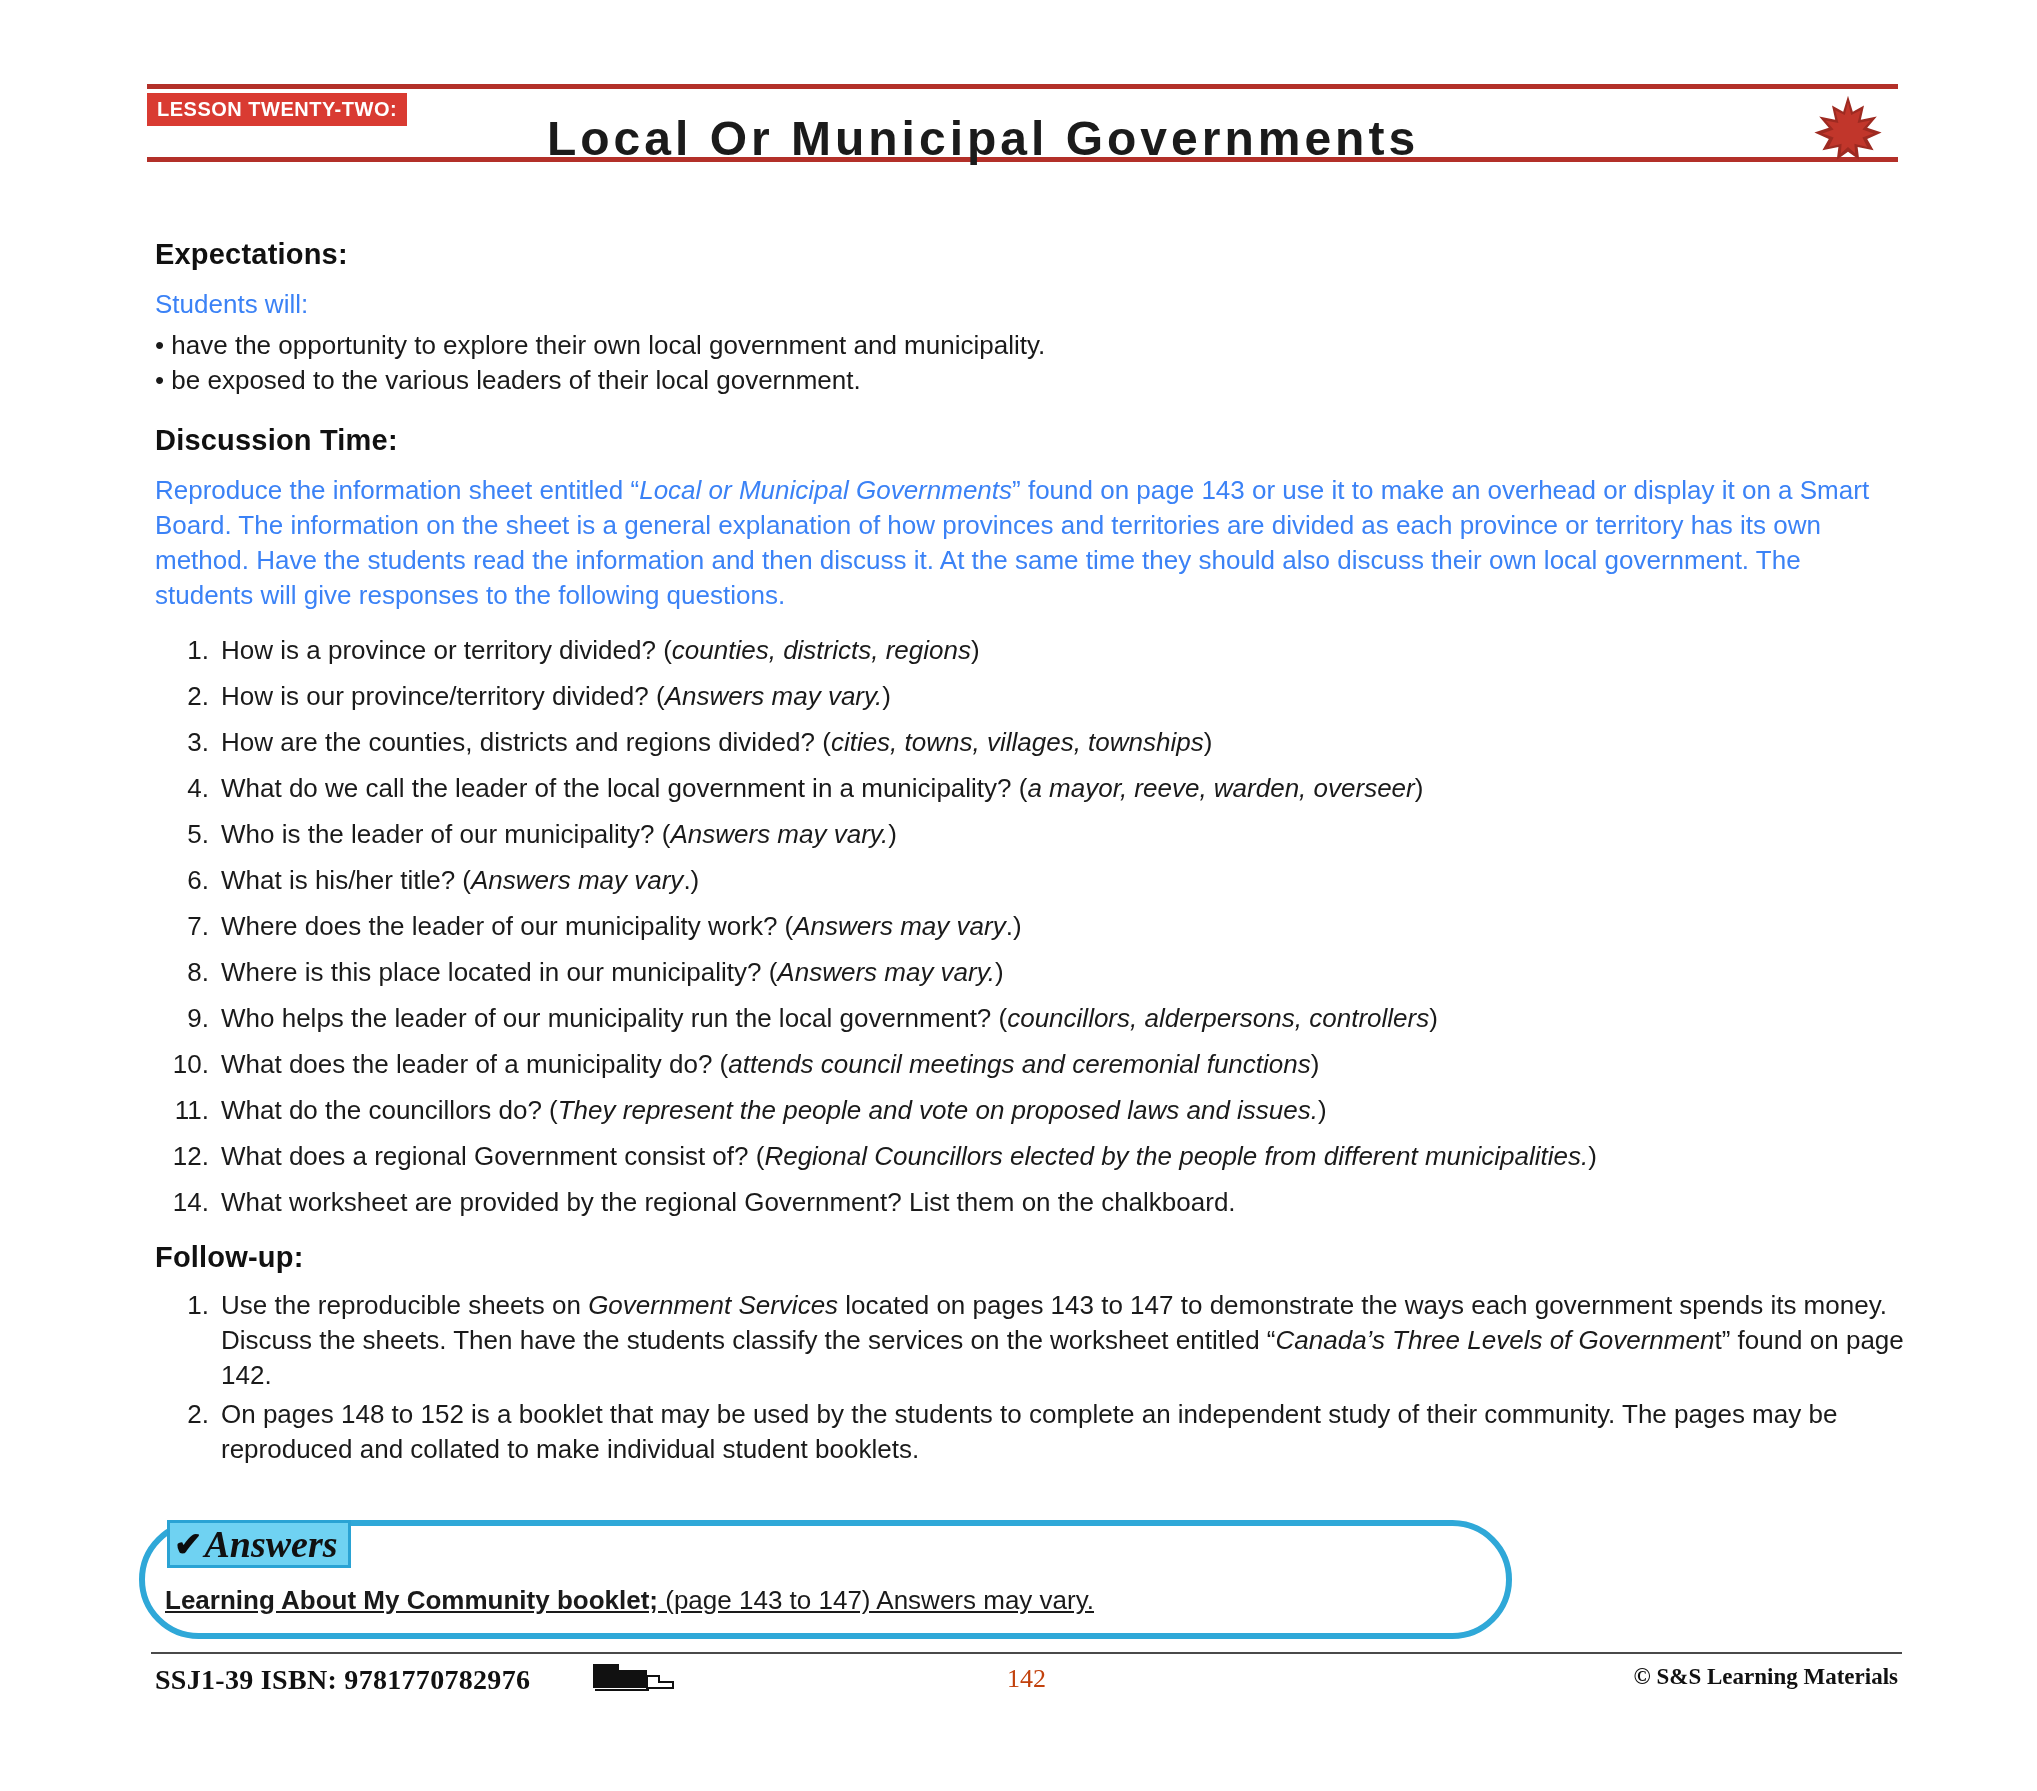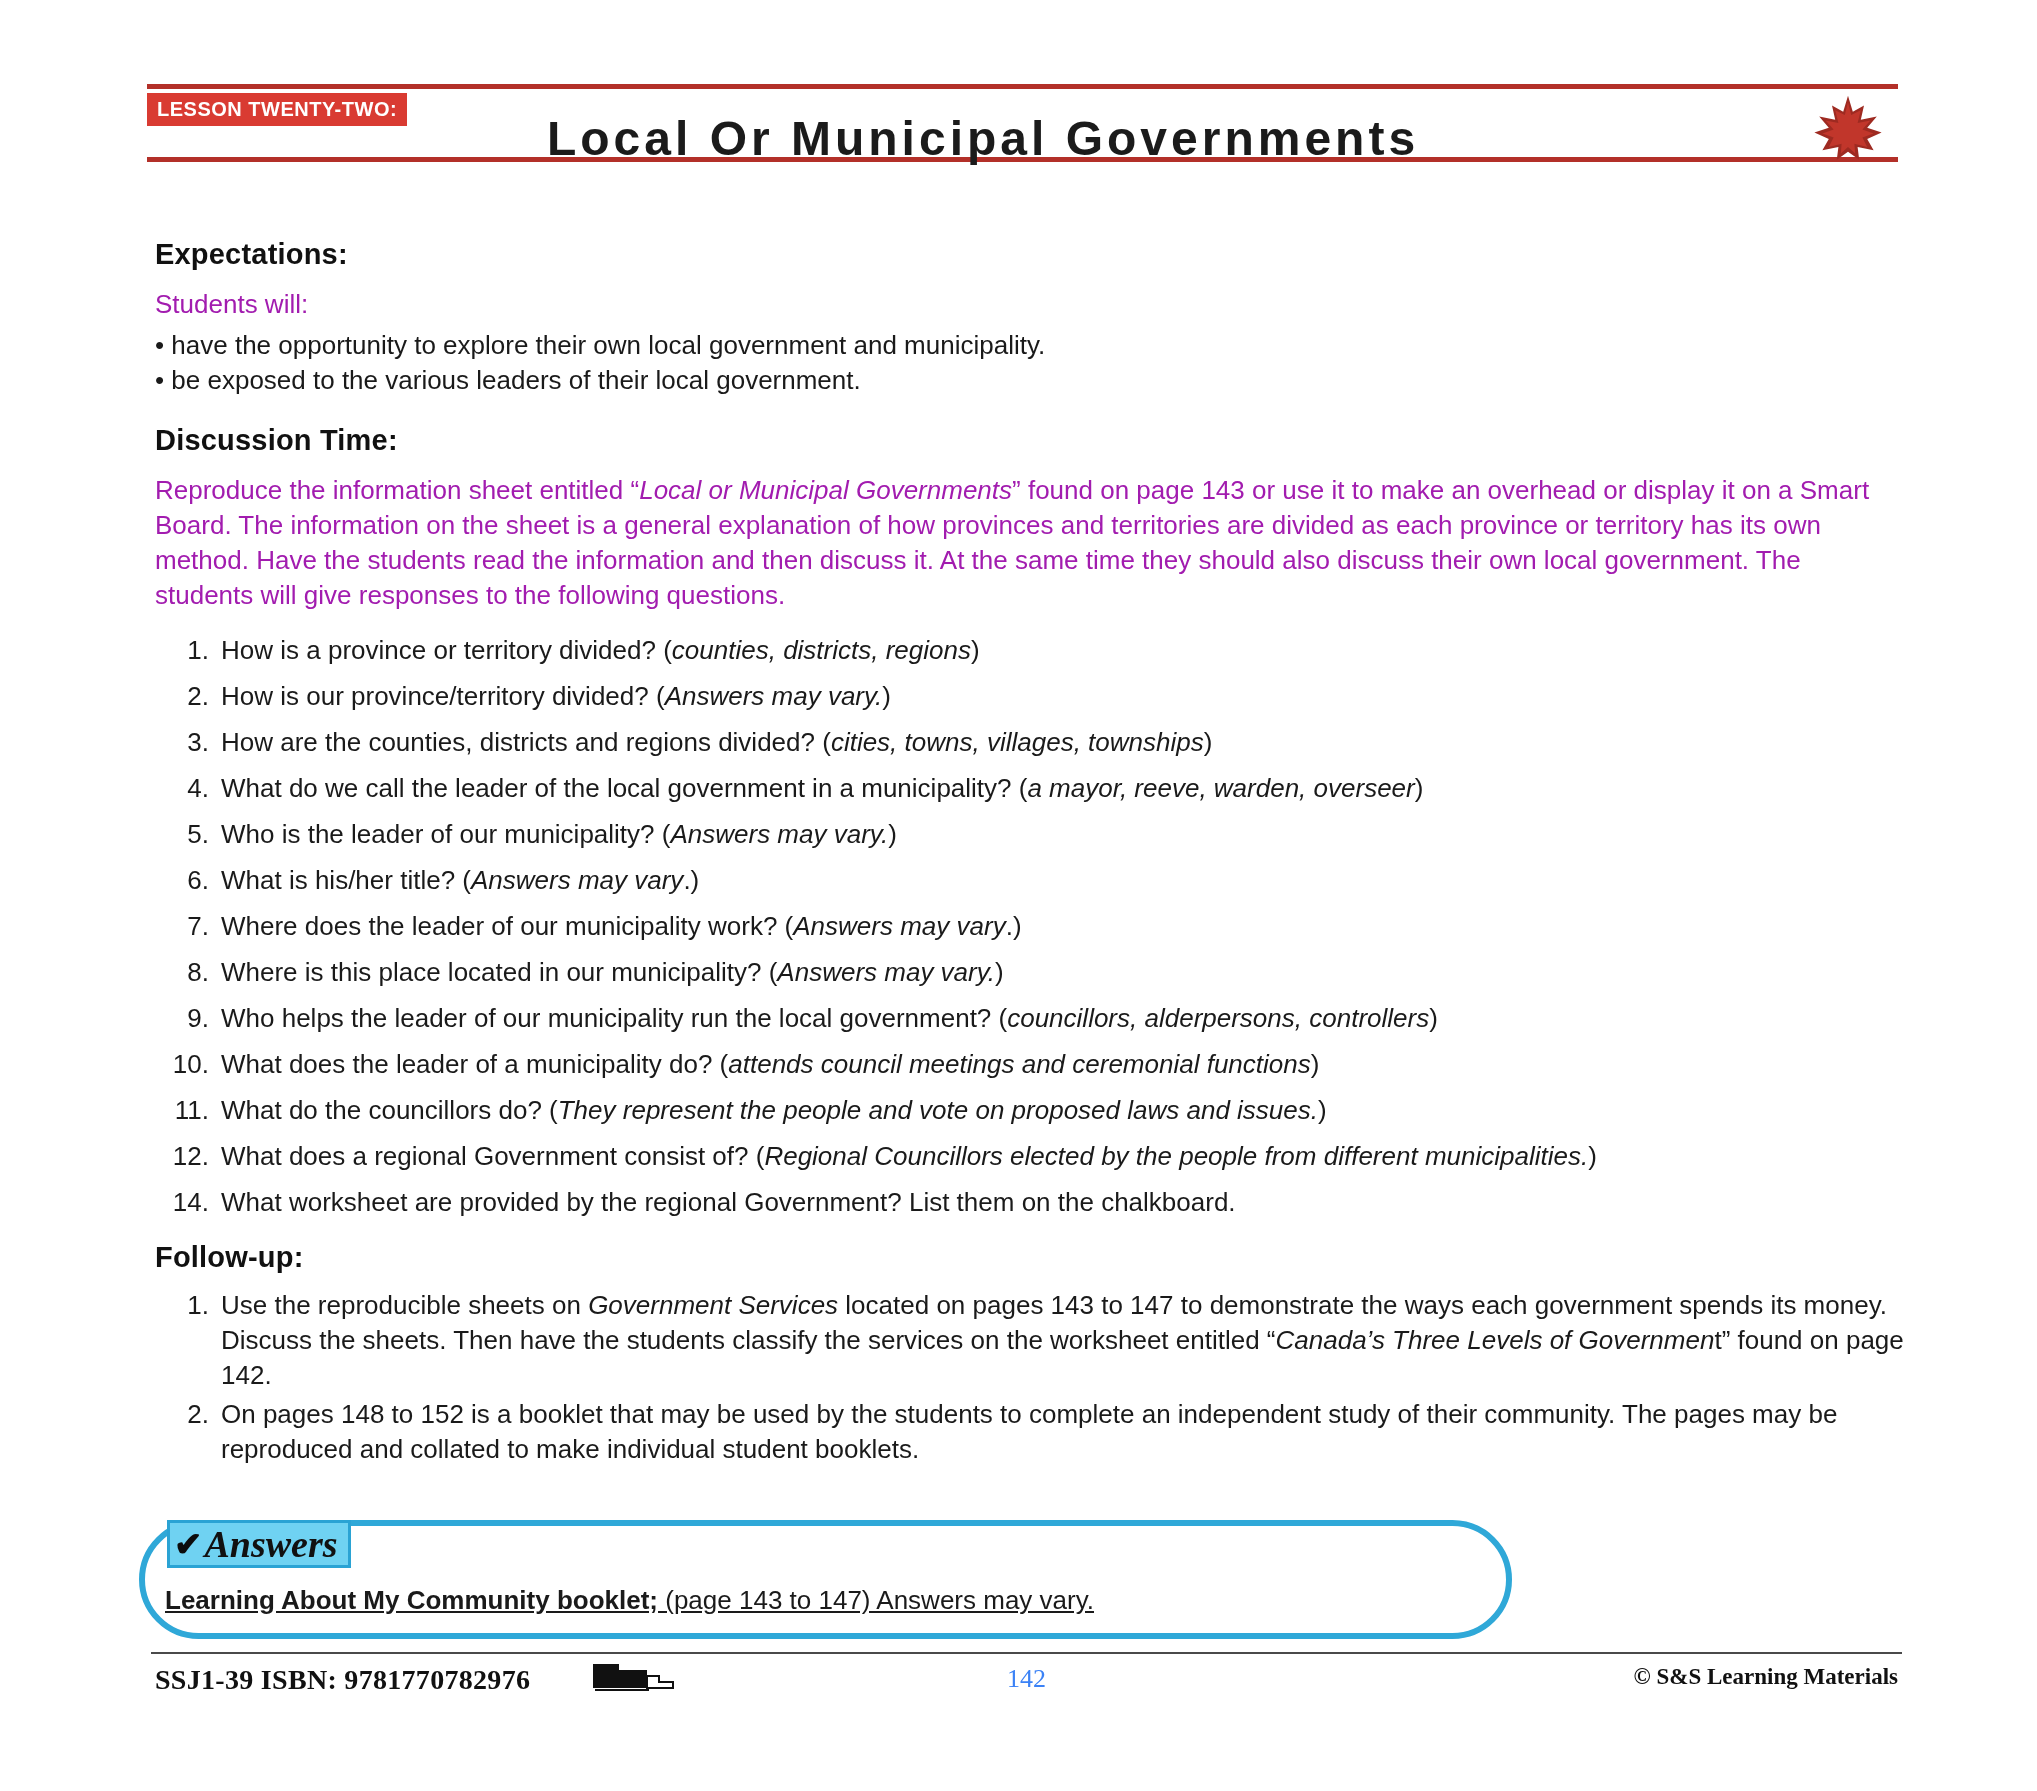--- a/index.html
+++ b/index.html
@@ -91,21 +91,21 @@
     font-weight: bold;
     margin: 0 0 16px 0;
     color: #111;
     letter-spacing: 0.2px;
   }
   h2.section.tight { margin-bottom: 14px; }
   .para {
     font-size: 26px;
     line-height: 35px;
     margin: 0 0 6px 0;
-    color: #a21caf;
+    color: #3b82f6;
   }
   .para.block {
     margin-bottom: 20px;
   }
   .bullets {
     margin: 0 0 26px 0;
     padding: 0;
     list-style: none;
   }
   .bullets li {
@@ -230,21 +230,21 @@
     color: #111;
     letter-spacing: 0.3px;
   }
   .footer-page {
     position: absolute;
     left: 0; right: 0;
     top: 12px;
     text-align: center;
     font-family: "Liberation Serif", serif;
     font-size: 26px;
-    color: #3b82f6;
+    color: #c2410c;
   }
   .footer-right {
     position: absolute;
     right: 4px;
     top: 12px;
     font-family: "Liberation Serif", serif;
     font-weight: bold;
     font-size: 23px;
     color: #111;
   }

